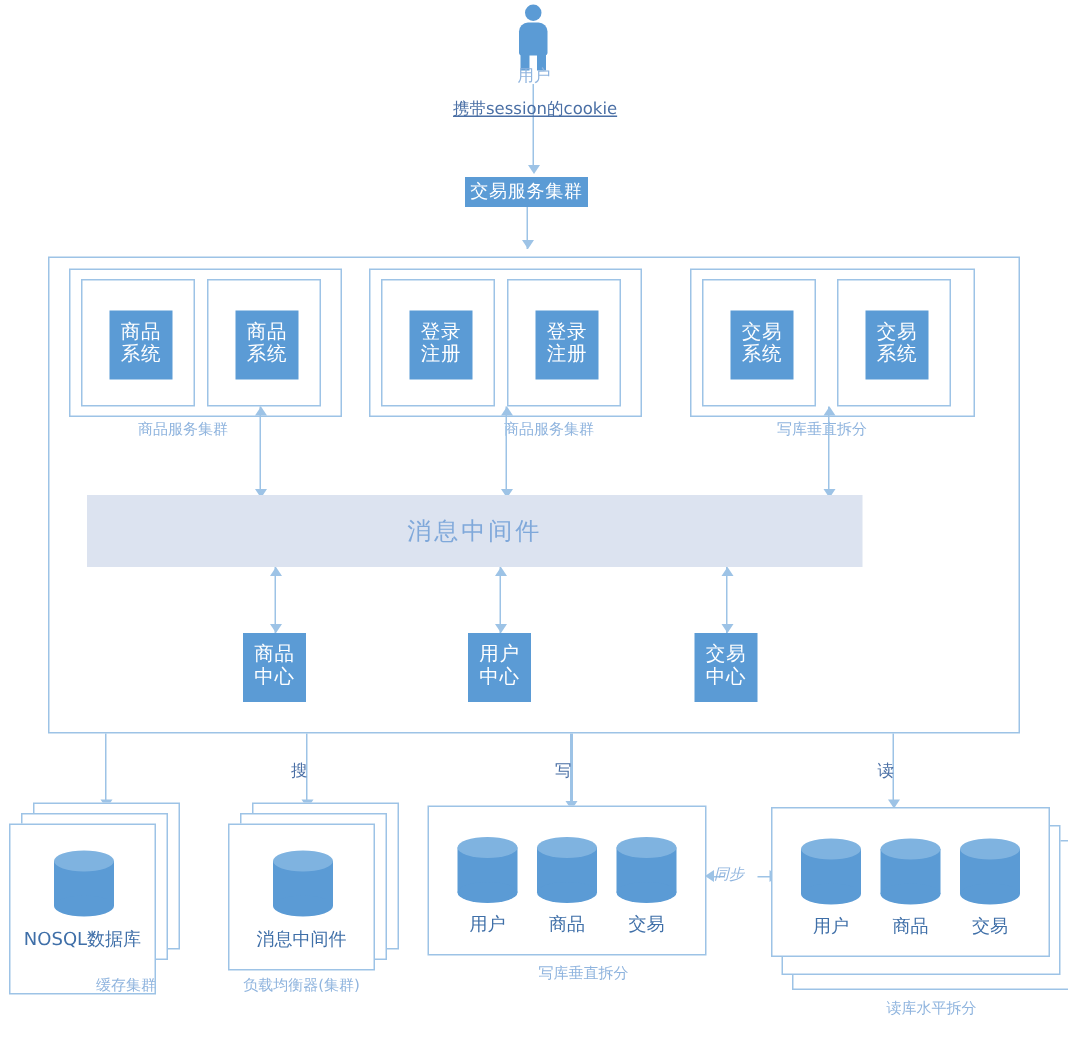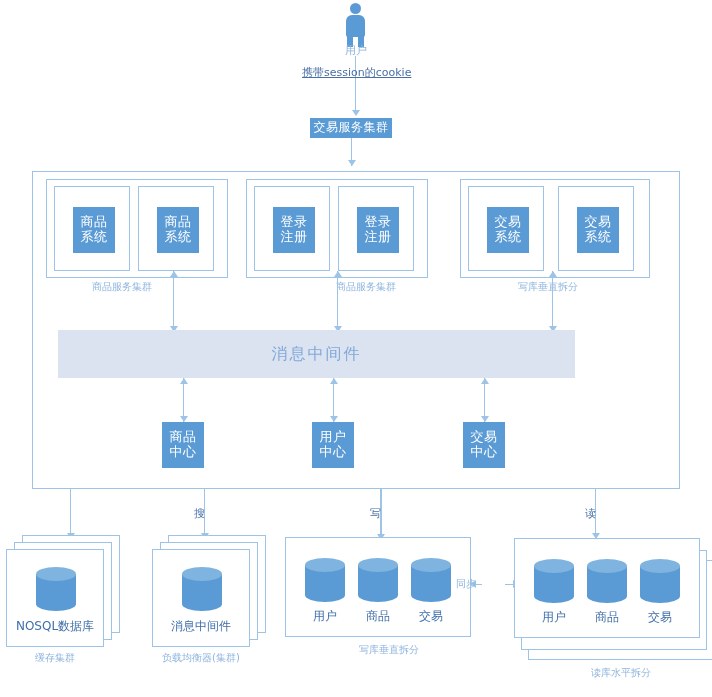--- a/index.html
+++ b/index.html
@@ -195,29 +195,29 @@
 <div class="abs vline2" style="left:380px;top:489px;height:50px;"></div>
 <div class="abs arr-d" style="left:377px;top:534px;"></div>
 <div class="abs lbl-dark" style="left:370px;top:508px;">写</div>
 
 <div class="abs vline" style="left:595px;top:489px;height:48px;"></div>
 <div class="abs arr-d" style="left:592px;top:533px;"></div>
 <div class="abs lbl-dark" style="left:585px;top:508px;">读</div>
 
 <div class="abs card" style="left:22px;top:535px;width:98px;height:98px;"></div>
 <div class="abs card" style="left:14px;top:542px;width:98px;height:98px;"></div>
-<div class="abs card" style="left:6px;top:549px;width:98px;height:98px;">
+<div class="abs card" style="left:6px;top:549px;width:98px;height:114px;">
   <div class="cyl" style="position:absolute;left:29px;top:17px;width:40px;height:44px;">
     <div class="cyl-body"></div>
       <div class="cyl-bot"></div>
       <div class="cyl-top"></div>
   </div>
   <div class="db-name" style="position:absolute;left:0;right:0;top:70px;">NOSQL数据库</div>
 </div>
-<div class="abs lbl-c" style="left:6px;top:653px;width:98px;">缓存集群</div>
+<div class="abs lbl-c" style="left:6px;top:653px;width:98px;text-align:right;">缓存集群</div>
 
 <div class="abs card" style="left:168px;top:535px;width:98px;height:98px;"></div>
 <div class="abs card" style="left:160px;top:542px;width:98px;height:98px;"></div>
 <div class="abs card" style="left:152px;top:549px;width:98px;height:98px;">
   <div class="cyl" style="position:absolute;left:29px;top:17px;width:40px;height:44px;">
     <div class="cyl-body"></div>
       <div class="cyl-bot"></div>
       <div class="cyl-top"></div>
   </div>
   <div class="db-name" style="position:absolute;left:0;right:0;top:70px;">消息中间件</div>
@@ -241,21 +241,21 @@
       <div class="cyl-top"></div>
   </div>
   <div class="db-name" style="position:absolute;left:19px;width:40px;top:72px;">用户</div>
   <div class="db-name" style="position:absolute;left:72px;width:40px;top:72px;">商品</div>
   <div class="db-name" style="position:absolute;left:125px;width:40px;top:72px;">交易</div>
 </div>
 <div class="abs lbl-c" style="left:296px;top:645px;width:186px;">写库垂直拆分</div>
 
 <div class="abs hline" style="left:472px;top:584px;width:10px;"></div>
 <div class="abs arr-l" style="left:470px;top:580px;"></div>
-<div class="abs lbl" style="left:456px;top:579px;">同步</div>
+<div class="abs lbl" style="left:476px;top:579px;font-style:italic;">同步</div>
 <div class="abs hline" style="left:505px;top:584px;width:10px;"></div>
 <div class="abs arr-r" style="left:513px;top:580px;"></div>
 
 <div class="abs card" style="left:528px;top:560px;width:186px;height:100px;"></div>
 <div class="abs card" style="left:521px;top:550px;width:186px;height:100px;"></div>
 <div class="abs card" style="left:514px;top:538px;width:186px;height:100px;">
   <div class="cyl" style="position:absolute;left:19px;top:20px;width:40px;height:44px;">
     <div class="cyl-body"></div>
       <div class="cyl-bot"></div>
       <div class="cyl-top"></div>

